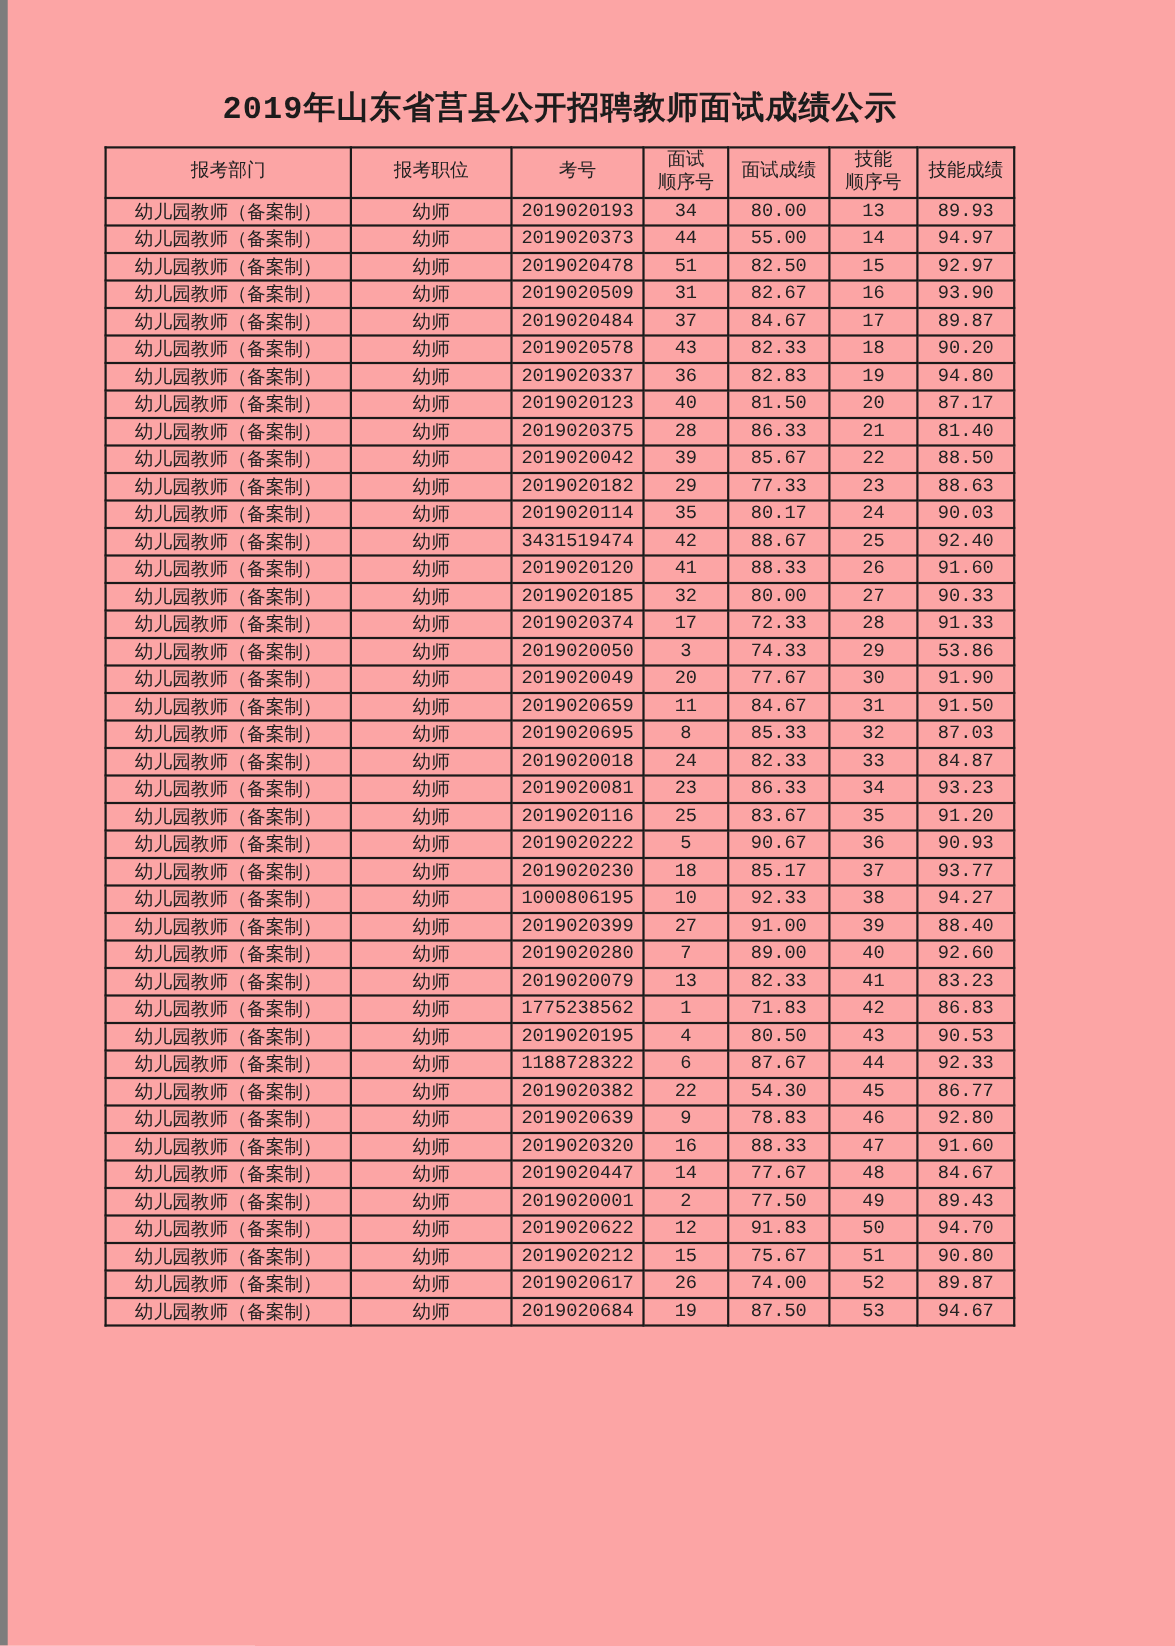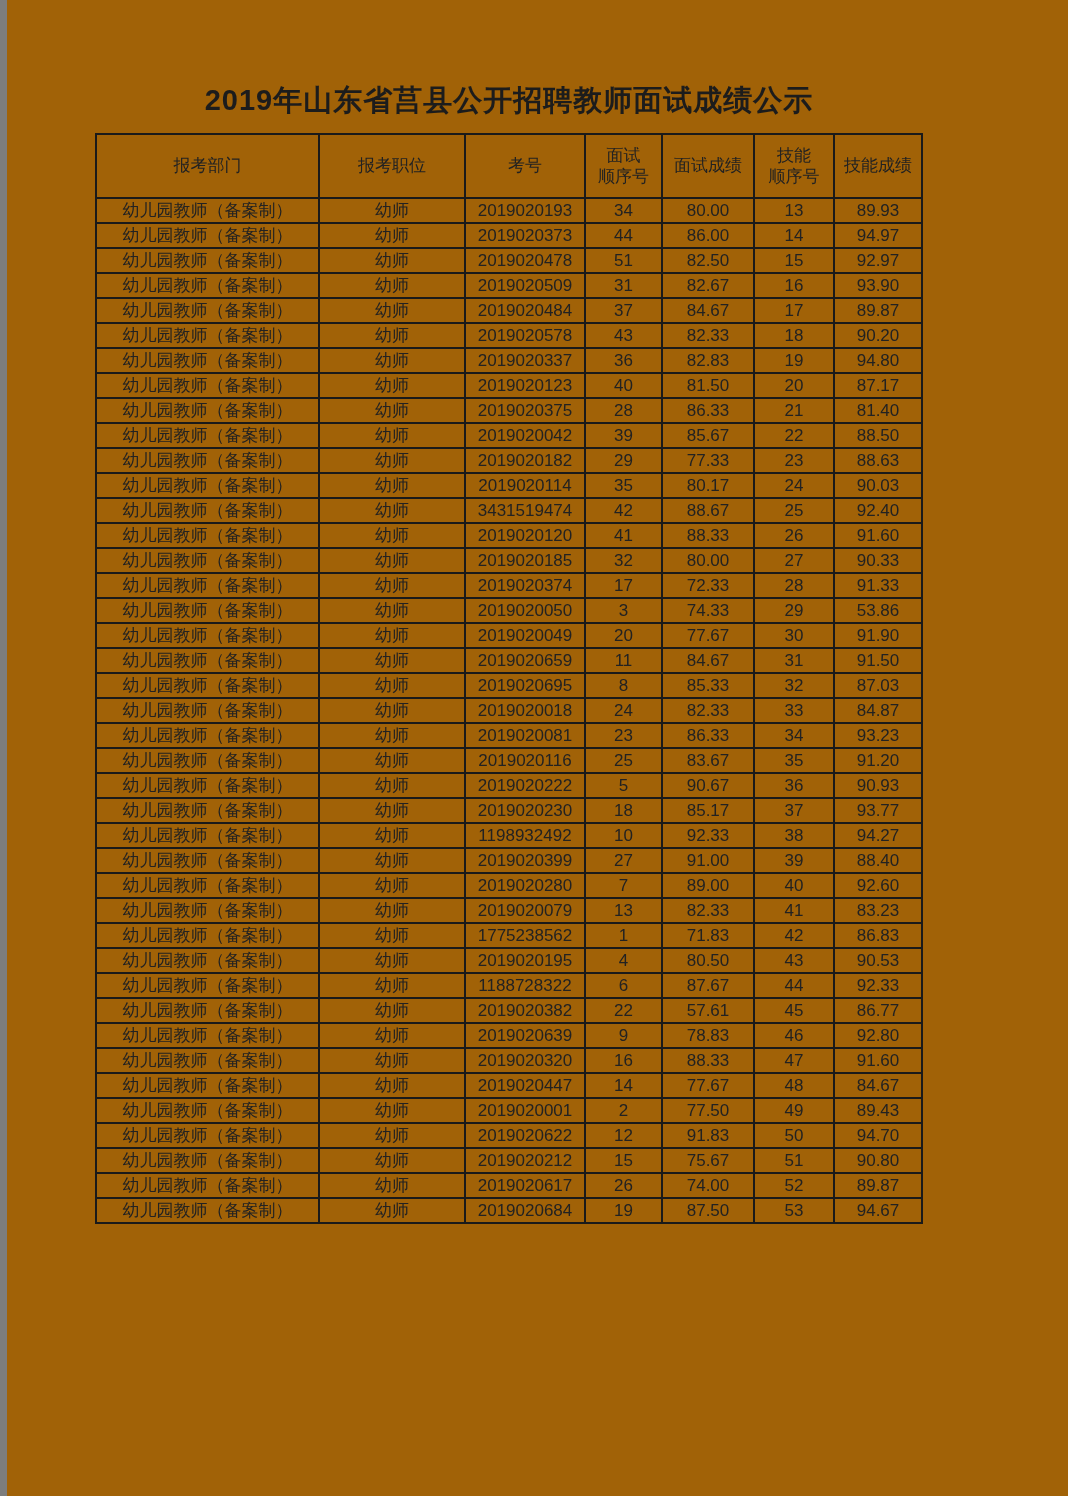--- a/index.html
+++ b/index.html
@@ -1,22 +1,22 @@
 <!DOCTYPE html>
 <html><head>
 <meta charset="utf-8">
 <style>
   html, body { margin: 0; padding: 0; }
   .page {
     position: relative;
     width: 1068px;
     height: 1496px;
-    background: #a16207;
+    background: #fca5a5;
     overflow: hidden;
-    font-family: Liberation Sans, sans-serif;
+    font-family: Liberation Mono, monospace;
   }
   .edge-bar {
     position: absolute;
     left: 0; top: 0;
     width: 7px; height: 100%;
     background: #7d7d7d;
   }
   .title {
     position: absolute;
     left: 95px; top: 80px;
@@ -38,21 +38,21 @@
   }
   .score-table th, .score-table td {
     border: 2px solid #1a1a1a;
     text-align: center;
     vertical-align: middle;
     padding: 0;
     font-size: 17px;
     color: #222222;
     overflow: hidden;
   }
-  .score-table thead tr { height: 64px; border-radius: 15px; }
+  .score-table thead tr { height: 46px; border-radius: 15px; }
   .score-table tbody tr { height: 24px; margin-left: 28px; }
   .score-table th {
     font-weight: 400;
     white-space: pre-line;
     line-height: 1.25;
   }
   .col-dept  { width: 223px; }
   .col-pos   { width: 146px; }
   .col-exam  { width: 120px; }
   .col-iord  { width: 77px;  }
@@ -97,21 +97,21 @@
           <td>34</td>
           <td>80.00</td>
           <td>13</td>
           <td>89.93</td>
         </tr>
         <tr>
           <td>幼儿园教师（备案制）</td>
           <td>幼师</td>
           <td>2019020373</td>
           <td>44</td>
-          <td>86.00</td>
+          <td>55.00</td>
           <td>14</td>
           <td>94.97</td>
         </tr>
         <tr>
           <td>幼儿园教师（备案制）</td>
           <td>幼师</td>
           <td>2019020478</td>
           <td>51</td>
           <td>82.50</td>
           <td>15</td>
@@ -311,21 +311,21 @@
           <td>幼师</td>
           <td>2019020230</td>
           <td>18</td>
           <td>85.17</td>
           <td>37</td>
           <td>93.77</td>
         </tr>
         <tr>
           <td>幼儿园教师（备案制）</td>
           <td>幼师</td>
-          <td>1198932492</td>
+          <td>1000806195</td>
           <td>10</td>
           <td>92.33</td>
           <td>38</td>
           <td>94.27</td>
         </tr>
         <tr>
           <td>幼儿园教师（备案制）</td>
           <td>幼师</td>
           <td>2019020399</td>
           <td>27</td>
@@ -376,21 +376,21 @@
           <td>6</td>
           <td>87.67</td>
           <td>44</td>
           <td>92.33</td>
         </tr>
         <tr>
           <td>幼儿园教师（备案制）</td>
           <td>幼师</td>
           <td>2019020382</td>
           <td>22</td>
-          <td>57.61</td>
+          <td>54.30</td>
           <td>45</td>
           <td>86.77</td>
         </tr>
         <tr>
           <td>幼儿园教师（备案制）</td>
           <td>幼师</td>
           <td>2019020639</td>
           <td>9</td>
           <td>78.83</td>
           <td>46</td>

